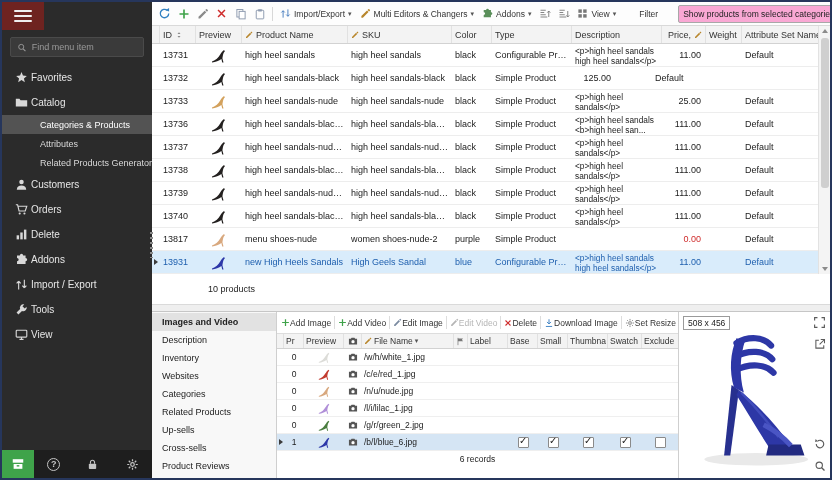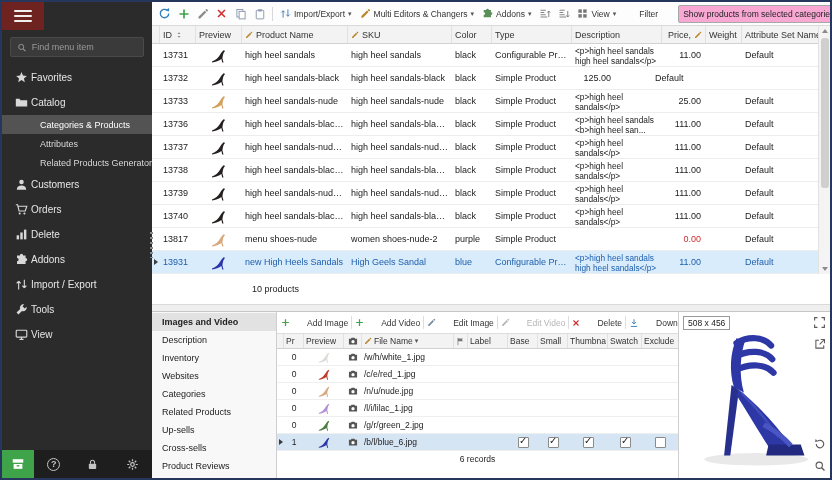--- a/index.html
+++ b/index.html
@@ -39,37 +39,37 @@
   .hc{display:flex;align-items:center;gap:3px;padding:0 3px;border-right:1px solid #e1e1e1;overflow:hidden;white-space:nowrap;flex:none;cursor:pointer}
   .row{display:flex;height:23px;border-bottom:1px solid #ededed;font-size:9px;color:#1b1b1b;cursor:pointer}
   .row.selected{background:#d9ecfb;color:#1e5fae}
   .c{padding:0 3px;overflow:hidden;white-space:nowrap;text-overflow:ellipsis;height:23px;line-height:23px;flex:none}
   .c.icn{display:flex;align-items:center;justify-content:center}
   .c.desc{white-space:normal;line-height:10px;padding-top:2px;font-size:8.3px;text-overflow:clip}
   .c.num{text-align:right;padding-right:5px}
   .marker{width:8px;flex:none;display:flex;align-items:center;justify-content:center;height:100%}
   .row.selected .marker::after{content:"";border-left:4px solid #3c3c3c;border-top:3px solid transparent;border-bottom:3px solid transparent}
   .flag-price_red{color:#cf2b2b !important}
-  .gstatus{height:30px;line-height:30px;font-size:9px;color:#222;padding-left:100px}
+  .gstatus{height:30px;line-height:30px;font-size:9px;color:#222;padding-left:56px}
   
   .vscroll{position:absolute;top:0;right:0;width:12px;height:248px;background:#f4f4f4;border-left:1px solid #e2e2e2;display:flex;flex-direction:column;align-items:center;cursor:pointer}
   .varr{width:0;height:0;margin:3px 0}
   .varr.up{border-bottom:4px solid #8b8b8b;border-left:3.5px solid transparent;border-right:3.5px solid transparent}
   .varr.dn{border-top:4px solid #8b8b8b;border-left:3.5px solid transparent;border-right:3.5px solid transparent}
   .vtrack{flex:1;width:100%;position:relative}
   .vthumb{position:absolute;top:2px;left:2px;width:8px;height:150px;background:#cfcfcf;border-radius:3px}
   .hsplit{height:8px;background:#efefef;border-top:1px solid #dadada;border-bottom:1px solid #c6c6c6;cursor:row-resize}
   
   .bottom{flex:1;display:flex;min-height:0}
   .tabs{width:125px;border-right:1px solid #cfcfcf;background:#f8f8f8;flex:none;padding-top:1px}
   .tab{height:18px;display:flex;align-items:center;padding:0 10px;font-size:9px;color:#222;cursor:pointer;white-space:nowrap;overflow:hidden}
   .tab.selected{background:#e2e2e2;font-weight:bold}
   .imgpanel{width:401px;flex:none;display:flex;flex-direction:column;min-width:0}
   .btoolbar{height:22px;display:flex;align-items:center;padding:0 2px;border-bottom:1px solid #ddd;white-space:nowrap}
-  .bbtn{display:flex;align-items:center;gap:17px;font-size:8.5px;color:#333;padding:0 2px;cursor:pointer;flex:none}
+  .bbtn{display:flex;align-items:center;gap:0;font-size:8.5px;color:#333;padding:0 2px;cursor:pointer;flex:none}
   .bbtn.disabled{color:#b5b5b5;cursor:default}
   .bsep{width:1px;height:13px;background:#ddd;margin:0 1px;flex:none}
   .ihrow{display:flex;height:15px;background:#f3f3f3;border-bottom:1px solid #d2d2d2;font-size:8.5px;color:#333;align-items:center}
   .ih{display:flex;align-items:center;gap:2px;padding:0 2px;border-right:1px solid #e1e1e1;overflow:hidden;white-space:nowrap;flex:none;height:100%;cursor:pointer}
   .irow{display:flex;height:17px;align-items:center;border-bottom:1px solid #efefef;font-size:8.5px;cursor:pointer}
   .irow.selected{background:#d5e5f4}
   .ic-cell{padding:0 2px;overflow:hidden;white-space:nowrap;text-overflow:ellipsis;flex:none;height:17px;line-height:17px}
   .ic-cell.ctr{display:flex;align-items:center;justify-content:center;line-height:normal}
   .imarker{width:7px;flex:none;display:flex;align-items:center;justify-content:center;height:100%}
   .irow.selected .imarker::after{content:"";border-left:4px solid #3c3c3c;border-top:3px solid transparent;border-bottom:3px solid transparent}

